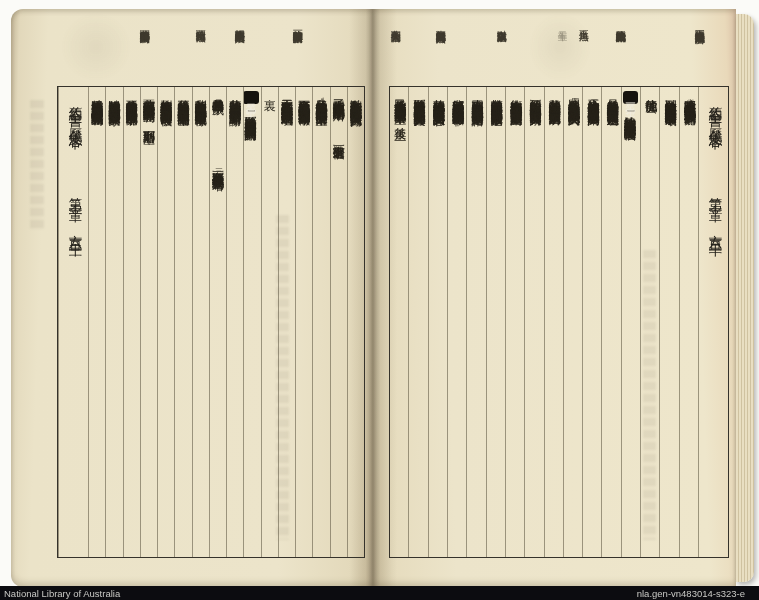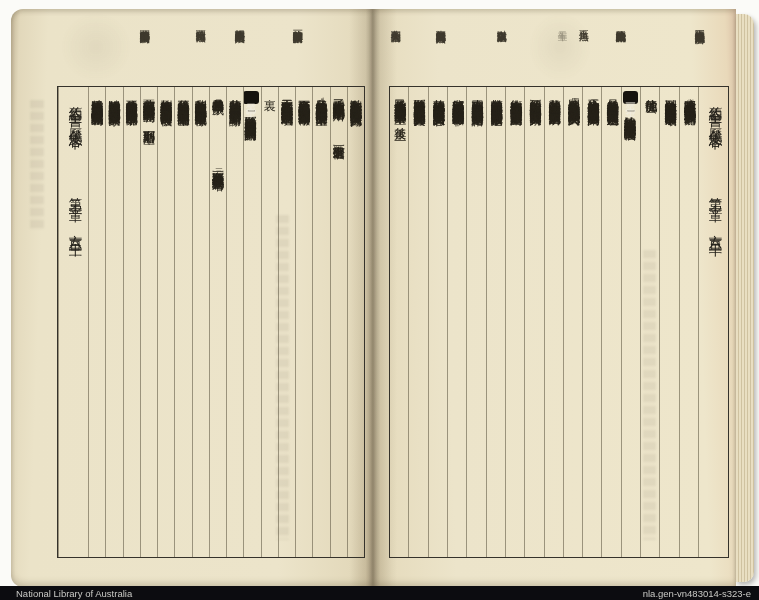--- a/index.html
+++ b/index.html
@@ -49,22 +49,22 @@
   .stripes{background:repeating-linear-gradient(180deg,rgba(80,72,55,.16) 0 8px,rgba(80,72,55,.03) 8px 12px);}
   .blob{background:radial-gradient(ellipse at center,rgba(100,90,70,.14),transparent 70%);}
   #sm1{left:643px;top:250px;width:13px;height:290px;}
   #sm2{left:276px;top:215px;width:13px;height:325px;}
   #sm3{left:30px;top:100px;width:14px;height:130px;}
   #sm4{left:528px;top:12px;width:64px;height:70px;}
   #sm5{left:60px;top:12px;width:72px;height:70px;}
   
   .bar{position:absolute;left:0;bottom:0;width:759px;height:14px;background:#0c0c10;
        color:#c9c9c5;font-family:"Liberation Sans","DejaVu Sans",sans-serif;font-size:9.5px;}
-  .bar .lib{position:absolute;left:4px;top:1.5px;margin-left:12px;}
-  .bar .id{position:absolute;right:8px;top:1.5px;}
+  .bar .lib{position:absolute;left:4px;top:1.5px;}
+  .bar .id{position:absolute;right:14px;top:1.5px;}
 </style>
 </head>
 <body>
 
 <div class="screen">
 
   <div class="page leftp"></div>
   <div class="page rightp"></div>
   <div class="fore-edge"></div>
   <div class="gutter"></div>

